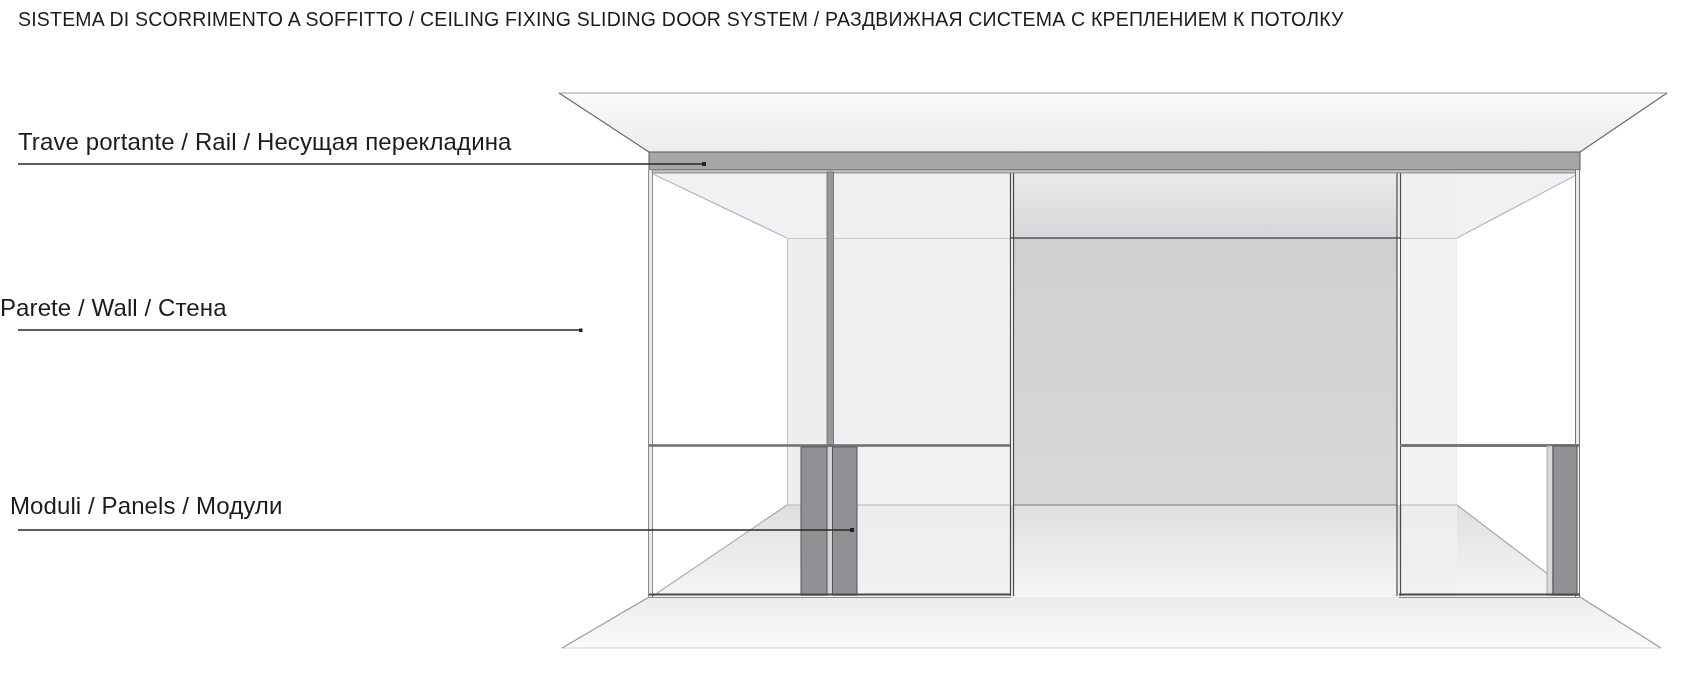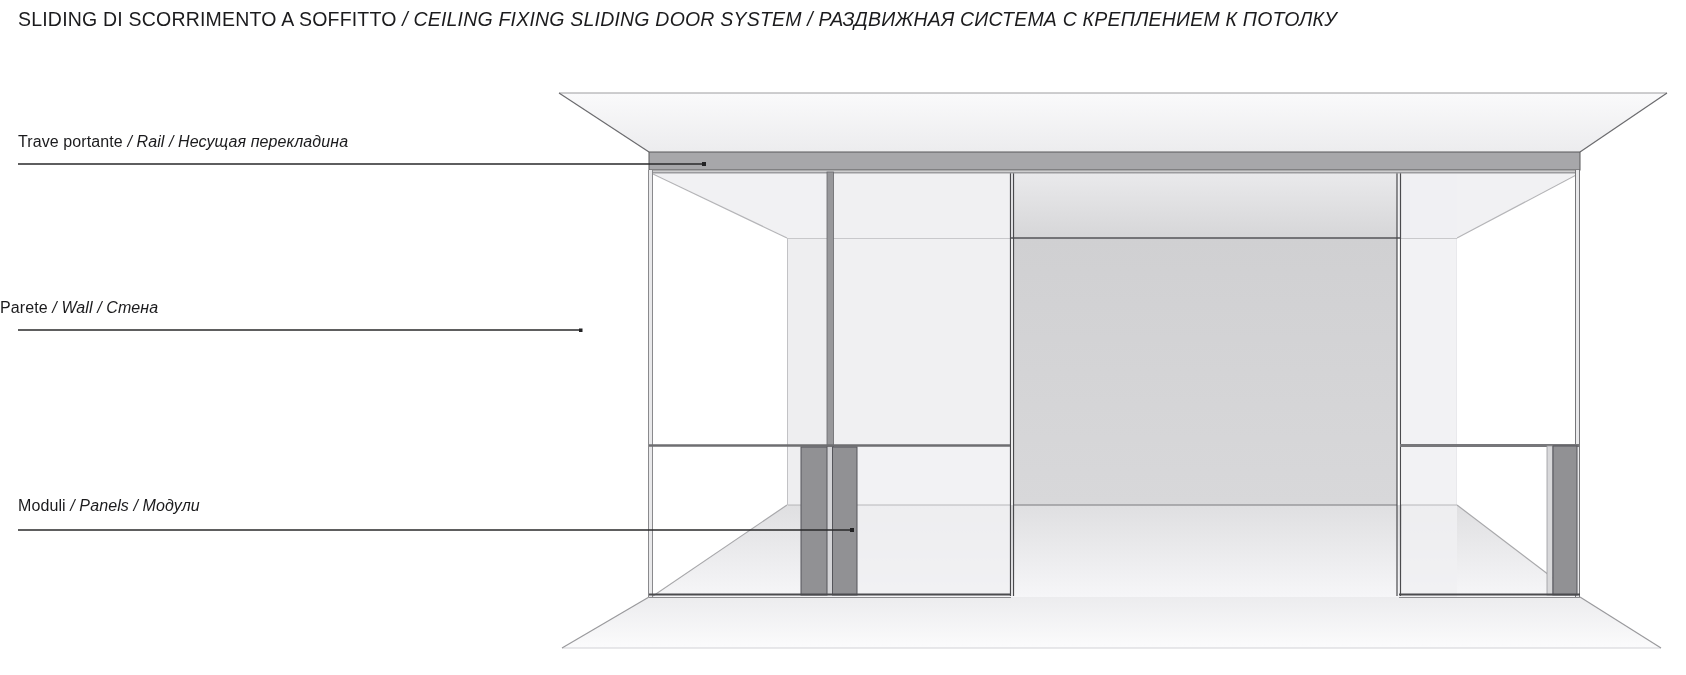--- a/index.html
+++ b/index.html
@@ -5,27 +5,27 @@
   html,body{margin:0;padding:0;background:#ffffff;}
   body{
     width:1686px;height:675px;position:relative;overflow:hidden;
     font-family:"Liberation Sans", sans-serif;
     -webkit-font-smoothing:antialiased;
   }
   #diagram-svg{position:absolute;left:0;top:0;}
   .lbl{
     position:absolute;
     color:var(--text,#1b1b1d);
-    font-size:16px;
+    font-size:24px;
     line-height:23px;
     white-space:nowrap;
     letter-spacing:.1px;
   }
   .lbl.title{font-size:19.5px;letter-spacing:.2px;}
-  .lbl .it{font-style:italic;}
+  .lbl .it{}
 </style>
 </head>
 <body>
 
 <svg id="diagram-svg" width="1686" height="675" viewBox="0 0 1686 675">
   <defs>
     <linearGradient id="gCeil" x1="0" y1="0" x2="0" y2="1">
       <stop offset="0" stop-color="#fafafb"></stop>
         <stop offset="1" stop-color="#ececee"></stop>
     </linearGradient>
@@ -136,26 +136,26 @@
     <line x1="18" y1="164" x2="704" y2="164"></line>
     <line x1="18" y1="330" x2="581" y2="330"></line>
     <line x1="18" y1="530" x2="852" y2="530"></line>
   </g>
   <rect x="702" y="162" width="4" height="4" fill="#222224"></rect>
   <rect x="579" y="328.5" width="3.5" height="3.5" fill="#222224"></rect>
   <rect x="850" y="528" width="4" height="4" fill="#222224"></rect>
 </svg>
 
 <div class="lbl title" style="left:18px;top:8px">
-  <span>SLIDING DI SCORRIMENTO A SOFFITTO</span><span class="it"> / CEILING FIXING SLIDING DOOR SYSTEM / РАЗДВИЖНАЯ СИСТЕМА С КРЕПЛЕНИЕМ К ПОТОЛКУ</span>
+  <span>SISTEMA DI SCORRIMENTO A SOFFITTO</span><span class="it"> / CEILING FIXING SLIDING DOOR SYSTEM / РАЗДВИЖНАЯ СИСТЕМА С КРЕПЛЕНИЕМ К ПОТОЛКУ</span>
 </div>
 
 <div class="lbl" style="left:18px;top:130px">
   <span>Trave portante</span><span class="it"> / Rail / Несущая перекладина</span>
 </div>
 
 <div class="lbl" style="left:0;top:296px">
   <span>Parete</span><span class="it"> / Wall / Стена</span>
 </div>
 
-<div class="lbl" style="left:18px;top:494px">
+<div class="lbl" style="left:10px;top:494px">
   <span>Moduli</span><span class="it"> / Panels / Модули</span>
 </div>
 
 </body></html>

